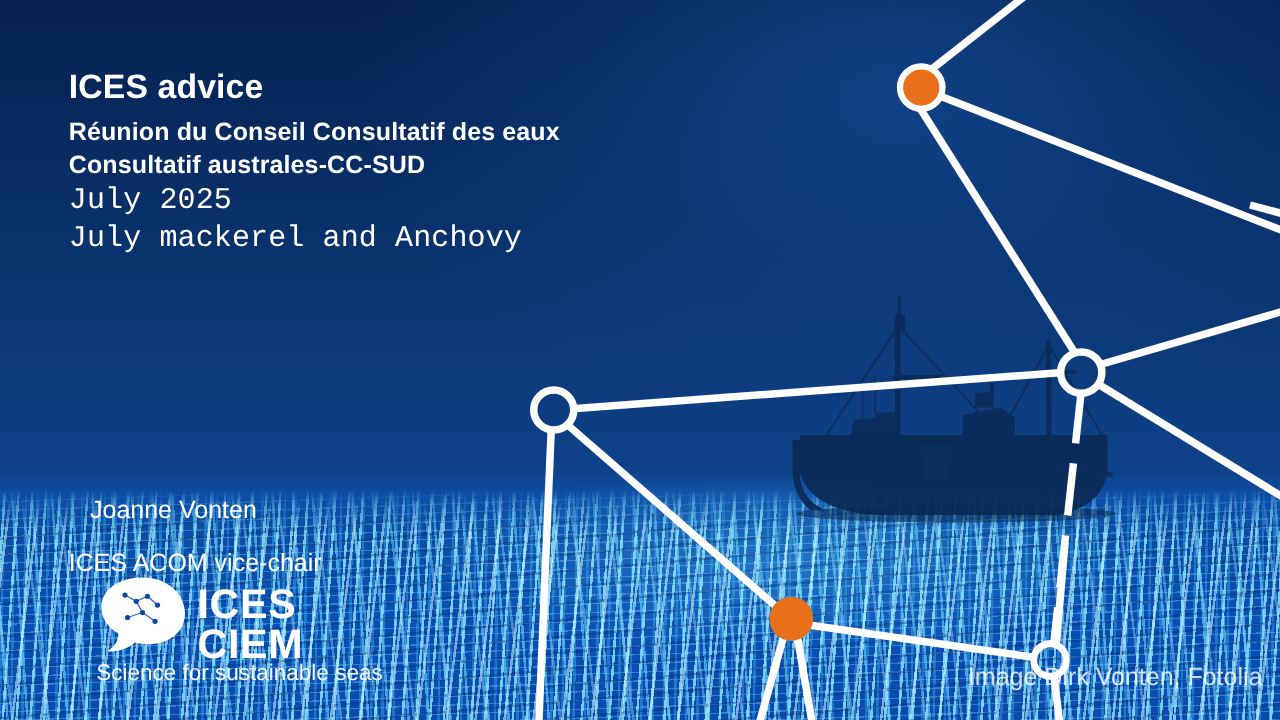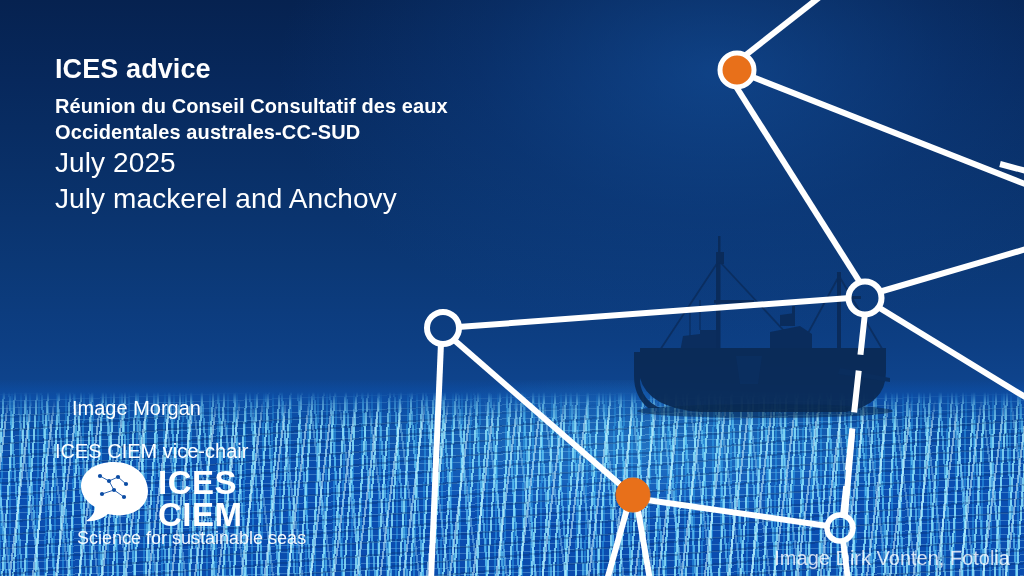--- a/index.html
+++ b/index.html
@@ -118,21 +118,21 @@
     width: 620px;
   }
   .line {
     color: #ffffff;
     line-height: 1.30;
     letter-spacing: 0.1px;
     white-space: pre-wrap;
   }
   .l-head   { font-size: 27px; font-weight: bold; margin-bottom: 6px; }
   .l-sub    { font-size: 20px; font-weight: bold; }
-  .l-plain  { font-size: 28px; font-weight: normal; }
+  .l-plain  { font-size: 24px; font-weight: normal; font-family: Liberation Mono, monospace; }
 
   .author-block {
     position: absolute;
     left: 72px;
     top: 396px;
     width: 480px;
   }
   .a-name { font-size: 20px; color: #ffffff; font-weight: normal; line-height: 1.25; }
   .a-role {
     font-size: 20px; color: #ffffff; font-weight: normal;
@@ -155,21 +155,21 @@
     color: #ffffff;
     white-space: nowrap;
     opacity: 0.95;
     margin-left: 11px;
   }
 
   
   .credit {
     position: absolute;
     right: 14px;
-    bottom: 6px;
+    bottom: 22px;
     font-size: 20px;
     color: rgba(255,255,255,0.80);
     white-space: nowrap;
   }
 </style>
 </head>
 <body>
 
 <div id="slide">
 
@@ -268,28 +268,28 @@
         <circle cx="443" cy="328" r="16" fill="none" stroke="#ffffff" stroke-width="6"></circle>
         <circle cx="633" cy="495" r="17" fill="#E8701A" stroke="#E8701A" stroke-width="1"></circle>
         <circle cx="840" cy="528" r="13" fill="none" stroke="#ffffff" stroke-width="5.5"></circle>
       </g>
     </g>
   </svg>
 
   <div class="title-block">
     <div class="line l-head">ICES advice</div>
     <div class="line l-sub">Réunion du Conseil Consultatif des eaux</div>
-    <div class="line l-sub">Occidentales australes-CC-SUD</div>
+    <div class="line l-sub">Consultatif australes-CC-SUD</div>
     <div class="line l-plain">July 2025</div>
     <div class="line l-plain">July mackerel and Anchovy</div>
   </div>
 
   <div class="author-block">
-    <div class="a-name">Image Morgan</div>
-    <div class="a-role">ICES CIEM vice-chair</div>
+    <div class="a-name">Joanne Vonten</div>
+    <div class="a-role">ICES ACOM vice-chair</div>
   </div>
 
   <div class="logo">
     <svg viewBox="0 0 200 100" width="200" height="100">
 
       <g>
         <path d="M52 14
                  C72 14 86 27 86 43
                  C86 53 80 61 70 65
                  C62 68 54 68 46 66

